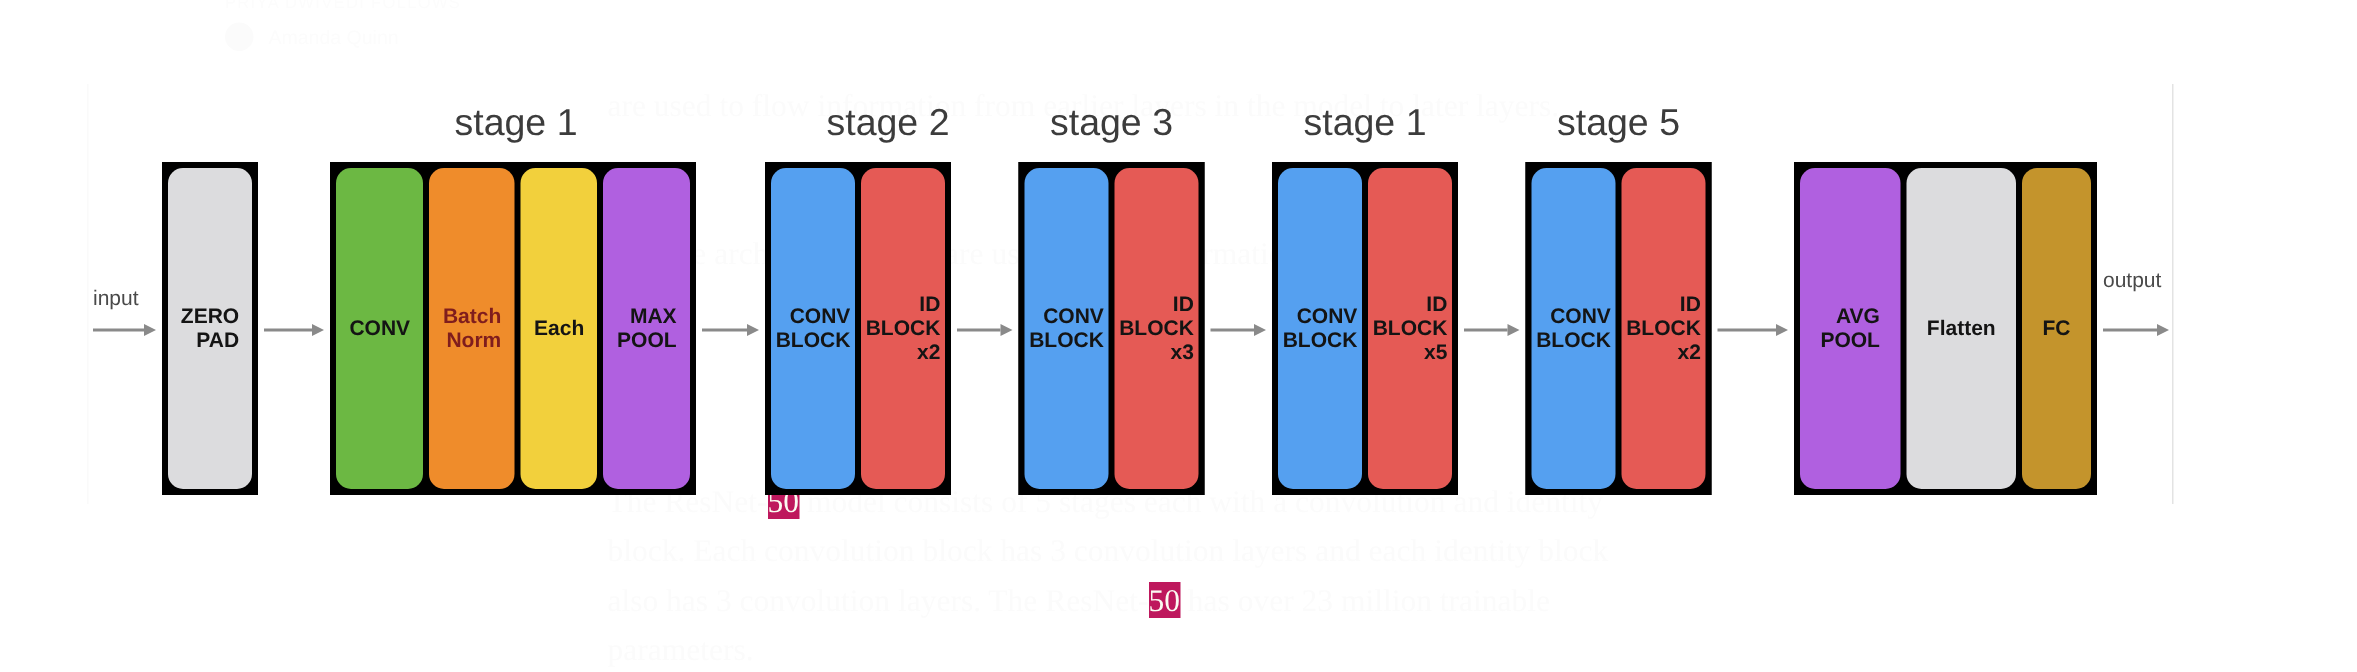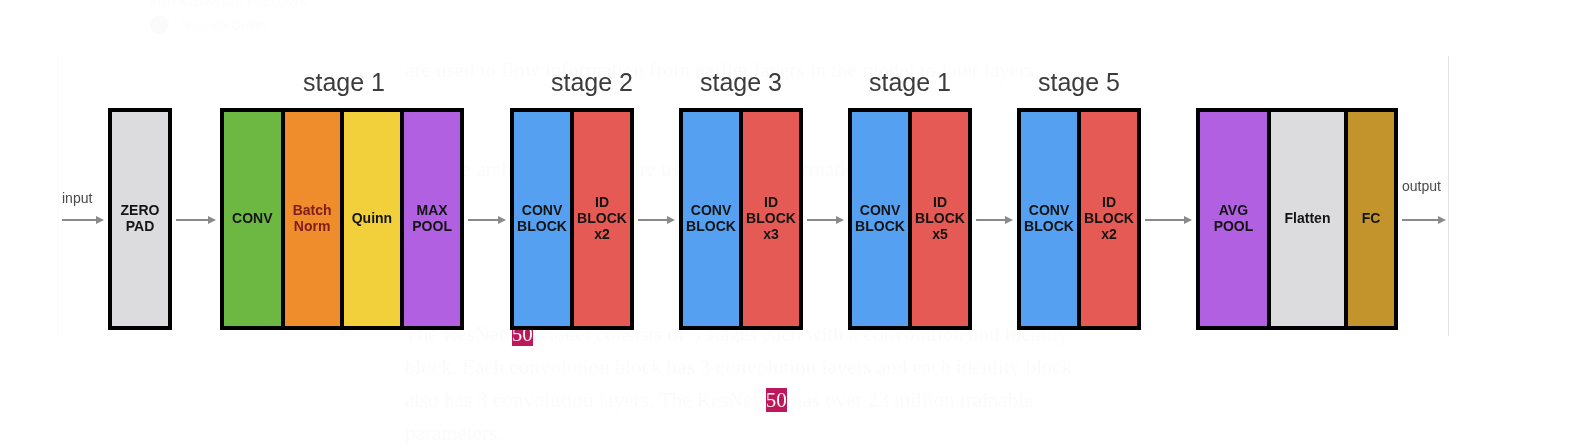--- a/index.html
+++ b/index.html
@@ -71,27 +71,28 @@
     box-sizing:border-box;
     display:flex;
     gap:4px;
   }
   .col{
     flex:1 1 auto;
     position:relative;
     display:flex;
     align-items:center;
     justify-content:center;
-    text-align:center;
+    text-align:right;
     line-height:1.12;
     font-size:14px;
     font-weight:bold;
     color:#141414;
     font-family:"Liberation Sans",sans-serif;
     box-sizing:border-box;
+    border-radius:10px;
   }
   .col .lbl{display:block;padding:0 1px;}
 
   
   .endpoint{
     position:absolute;
     font-size:14px;color:#4a4a4a;
     font-family:"Liberation Sans",sans-serif;
     white-space:nowrap;
   }
@@ -152,21 +153,21 @@
         </div>
       </div>
       <div class="group" style="left: 220px; width: 244px;">
         <div class="col" style="background: rgb(108, 184, 67); color: rgb(20, 20, 20);">
           <span class="lbl">CONV</span>
         </div>
         <div class="col" style="background: rgb(239, 140, 43); color: #7f1d1d;">
           <span class="lbl">Batch<br>Norm</span>
         </div>
         <div class="col" style="background: rgb(242, 208, 60); color: rgb(20, 20, 20);">
-          <span class="lbl">Quinn</span>
+          <span class="lbl">Each</span>
         </div>
         <div class="col" style="background: rgb(176, 96, 224); color: rgb(20, 20, 20);">
           <span class="lbl">MAX<br>POOL</span>
         </div>
       </div>
       <div class="group" style="left: 510px; width: 124px;">
         <div class="col" style="background: rgb(85, 160, 240); color: rgb(20, 20, 20);">
           <span class="lbl">CONV<br>BLOCK</span>
         </div>
         <div class="col" style="background: rgb(229, 90, 85); color: rgb(20, 20, 20);">

